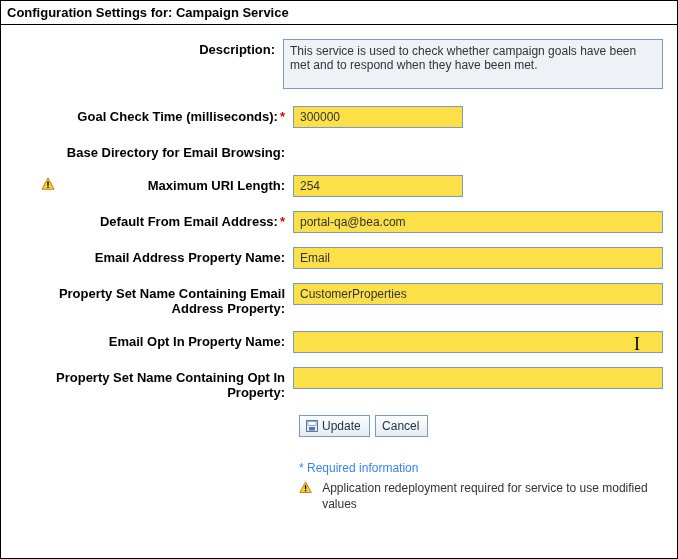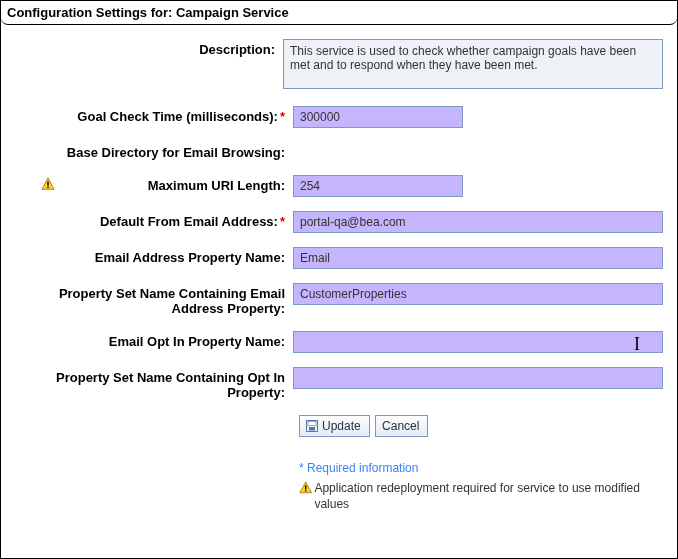--- a/index.html
+++ b/index.html
@@ -15,21 +15,20 @@
     width: 678px;
     height: 559px;
     border: 1px solid #000;
     position: relative;
   }
   .titlebar {
     border-bottom: 1px solid #000;
     padding: 4px 6px;
     font-weight: bold;
     font-size: 13px;
-    border-radius: 7px;
   }
   .content {
     padding: 14px 14px 8px 30px;
   }
   .row {
     display: flex;
     align-items: flex-start;
     margin-bottom: 14px;
   }
   .label-col {
@@ -58,21 +57,21 @@
     background: #eef2f7;
     font-family: Arial, Helvetica, sans-serif;
     font-size: 12px;
     padding: 4px 6px;
     resize: none;
     color: #333;
   }
   input.txt {
     height: 22px;
     border: 1px solid #7a9ac0;
-    background: #c4b5fd;
+    background: #fde047;
     font-family: Arial, Helvetica, sans-serif;
     font-size: 12px;
     padding: 1px 6px;
     color: #333;
   }
   .w-small { width: 170px; }
   .w-big { width: 370px; }
   .warn-icon {
     display: inline-block;
     width: 14px;
@@ -118,21 +117,21 @@
     color: #3b82f6;
     font-size: 12px;
     margin-bottom: 6px;
   }
   .note-warn {
     margin-left: 268px;
     font-size: 12px;
     color: #333;
     display: flex;
     align-items: flex-start;
-    gap: 2px;
+    gap: 10px;
     max-width: 380px;
     line-height: 1.3;
   }
   .caret {
     position: absolute;
     right: 28px;
     top: 3px;
     width: 1px;
     height: 16px;
     font-family: serif;

